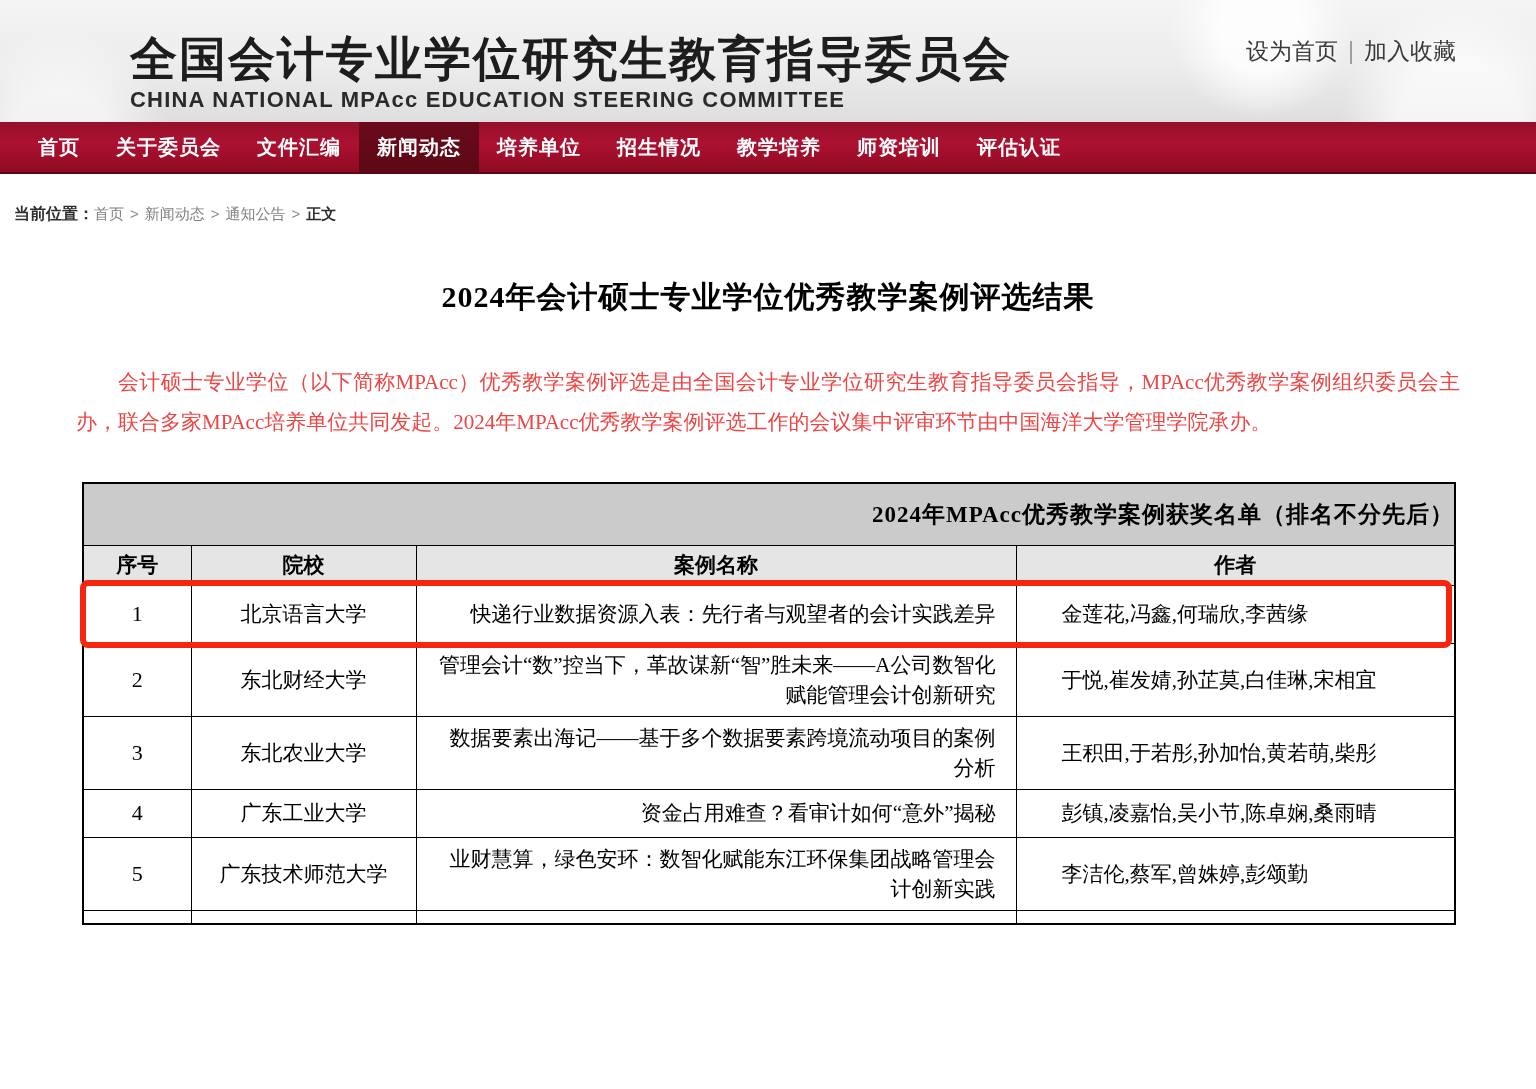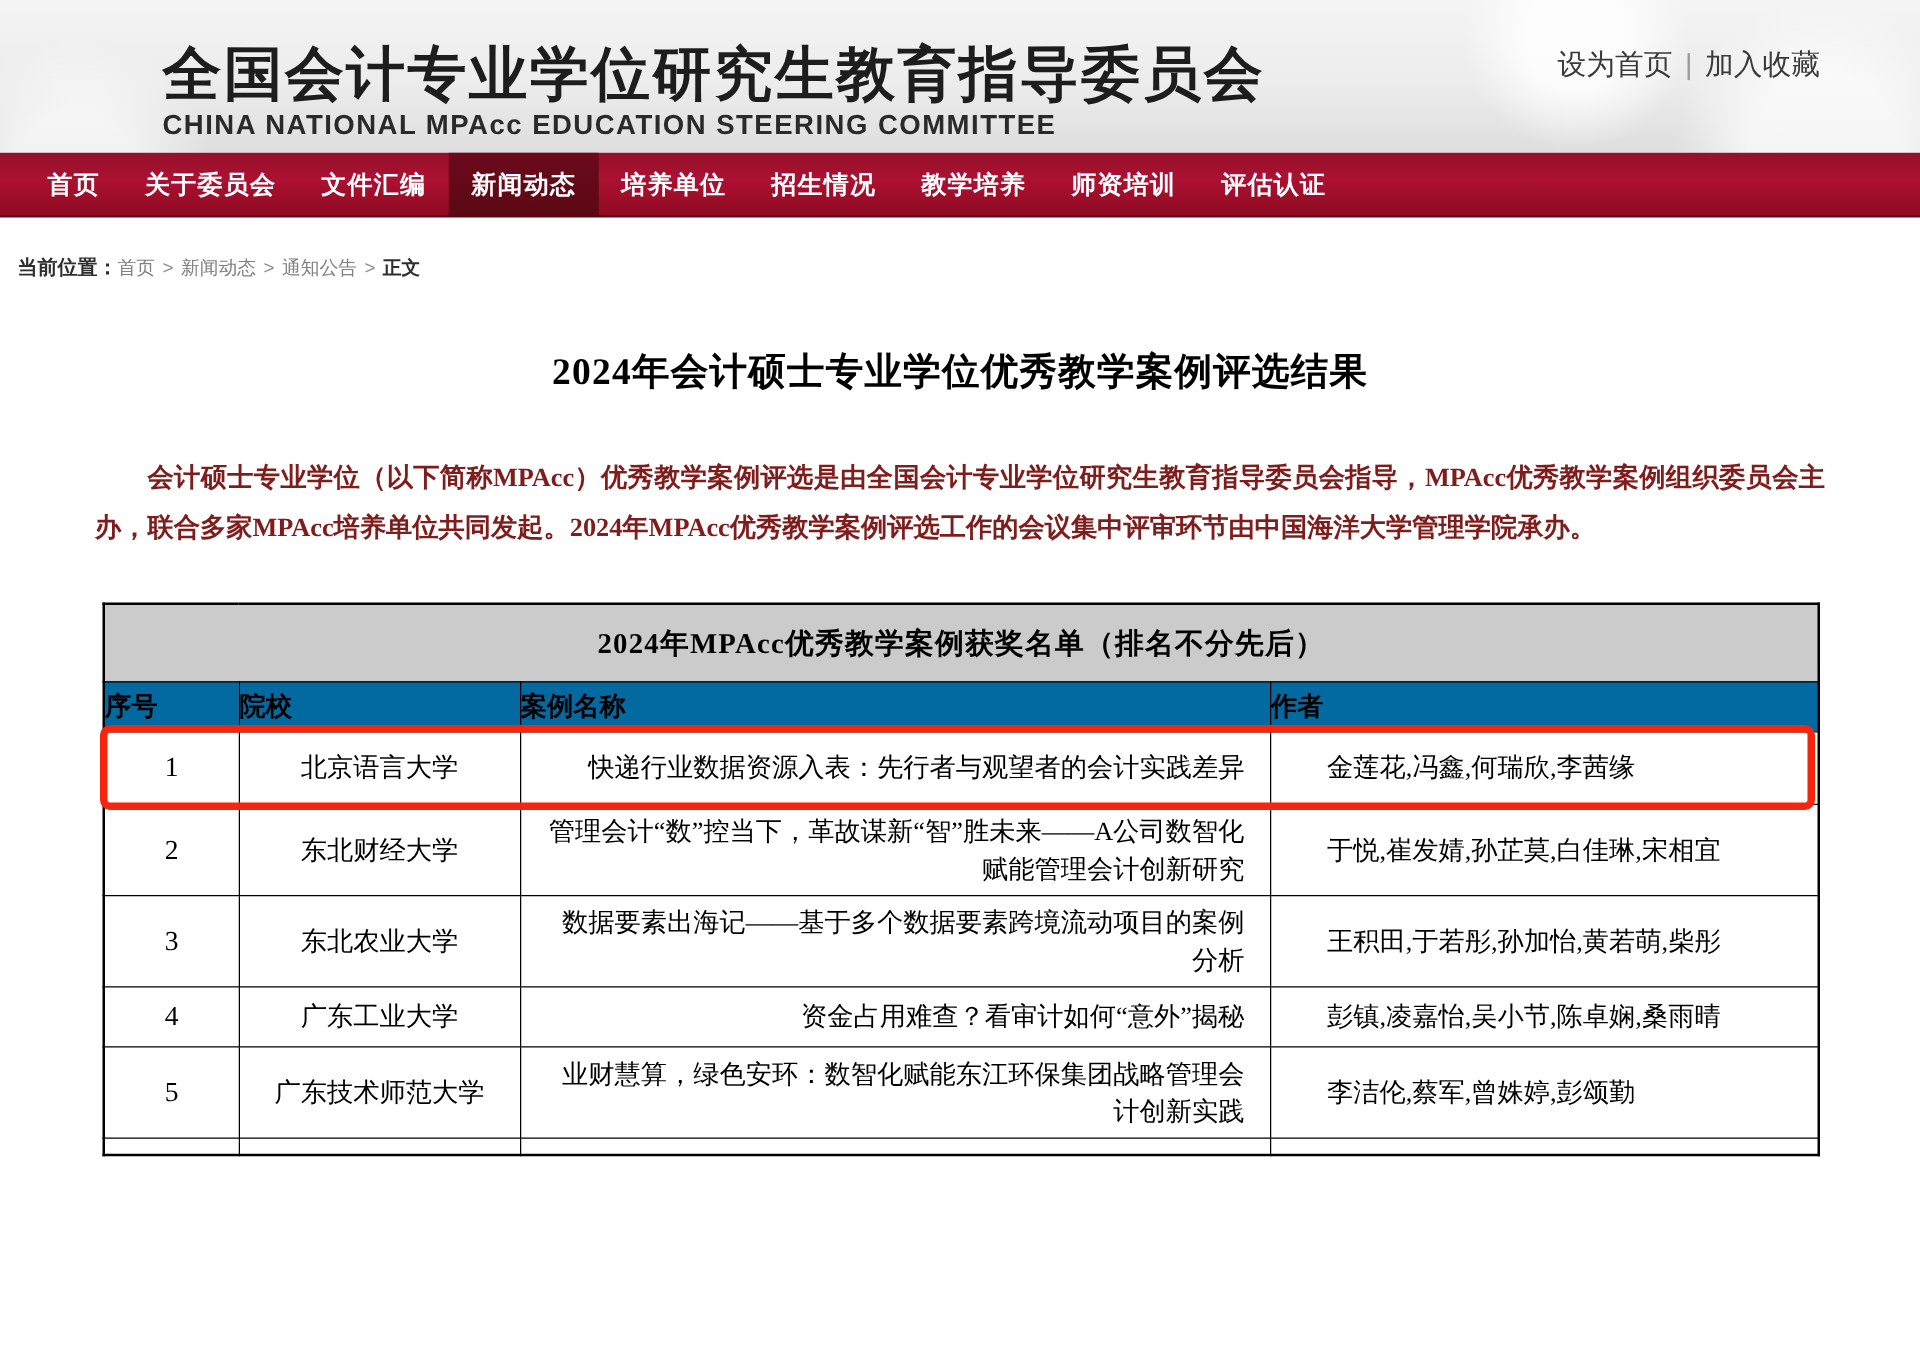--- a/index.html
+++ b/index.html
@@ -46,31 +46,31 @@
   .breadcrumb a { color:#808080; text-decoration:none; cursor:pointer; }
   .breadcrumb .bc-sep { margin:0 6px; color:#8a8a8a; }
   .breadcrumb .bc-current { font-weight:700; color:#2e2e2e; }
 
   
   .article { font-family:"Liberation Serif", serif; color:#111; }
   .article-title { margin-top:52px; text-align:center; font-size:30px; font-weight:700;
     color:#000; letter-spacing:1px; }
   .article-body { margin:44px 76px 0 76px; }
   .article-body p { font-size:21px; line-height:40px; text-align:justify;
-    text-indent:2em; margin-bottom:9px; color:#7f1d1d;font-weight:bold; }
+    text-indent:2em; margin-bottom:9px; color:#ef4444; }
 
   
   .table-wrap { position:relative; margin:40px 0 0 82px; width:1372px; }
   table.results { width:1372px; border-collapse:collapse; table-layout:fixed;
     font-family:"Liberation Serif", serif; color:#000; }
   table.results th, table.results td { border:1px solid #000; vertical-align:middle; }
   table.results { border:2px solid #000; }
   .caption-row th { height:62px; background:#cbcbcb; font-size:23px; font-weight:700;
-    text-align:center; letter-spacing:1px; }
-  .head-row th { height:40px; font-size:21px; font-weight:700; text-align:left; background:#0369a1; }
+    text-align:right; letter-spacing:1px; }
+  .head-row th { height:40px; font-size:21px; font-weight:700; text-align:center; background:#e5e5e5; }
   td { font-size:21px; line-height:30px; }
   td.c-no { text-align:center; font-size:22px; }
   td.c-school { text-align:center; padding:6px 26px; }
   td.c-case { text-align:right; padding:6px 20px; }
   td.c-authors { text-align:left; padding:6px 10px 6px 45px; }
   tr.r1 { height:58px; } tr.r2 { height:66px; } tr.r3 { height:46px; }
   tr.r4 { height:48px; } tr.r5 { height:70px; } tr.sliver { height:14px; }
   .highlight-box { position:absolute; border:6px solid #f5250e; border-radius:8px;
     pointer-events:none; z-index:5; }
 </style>

